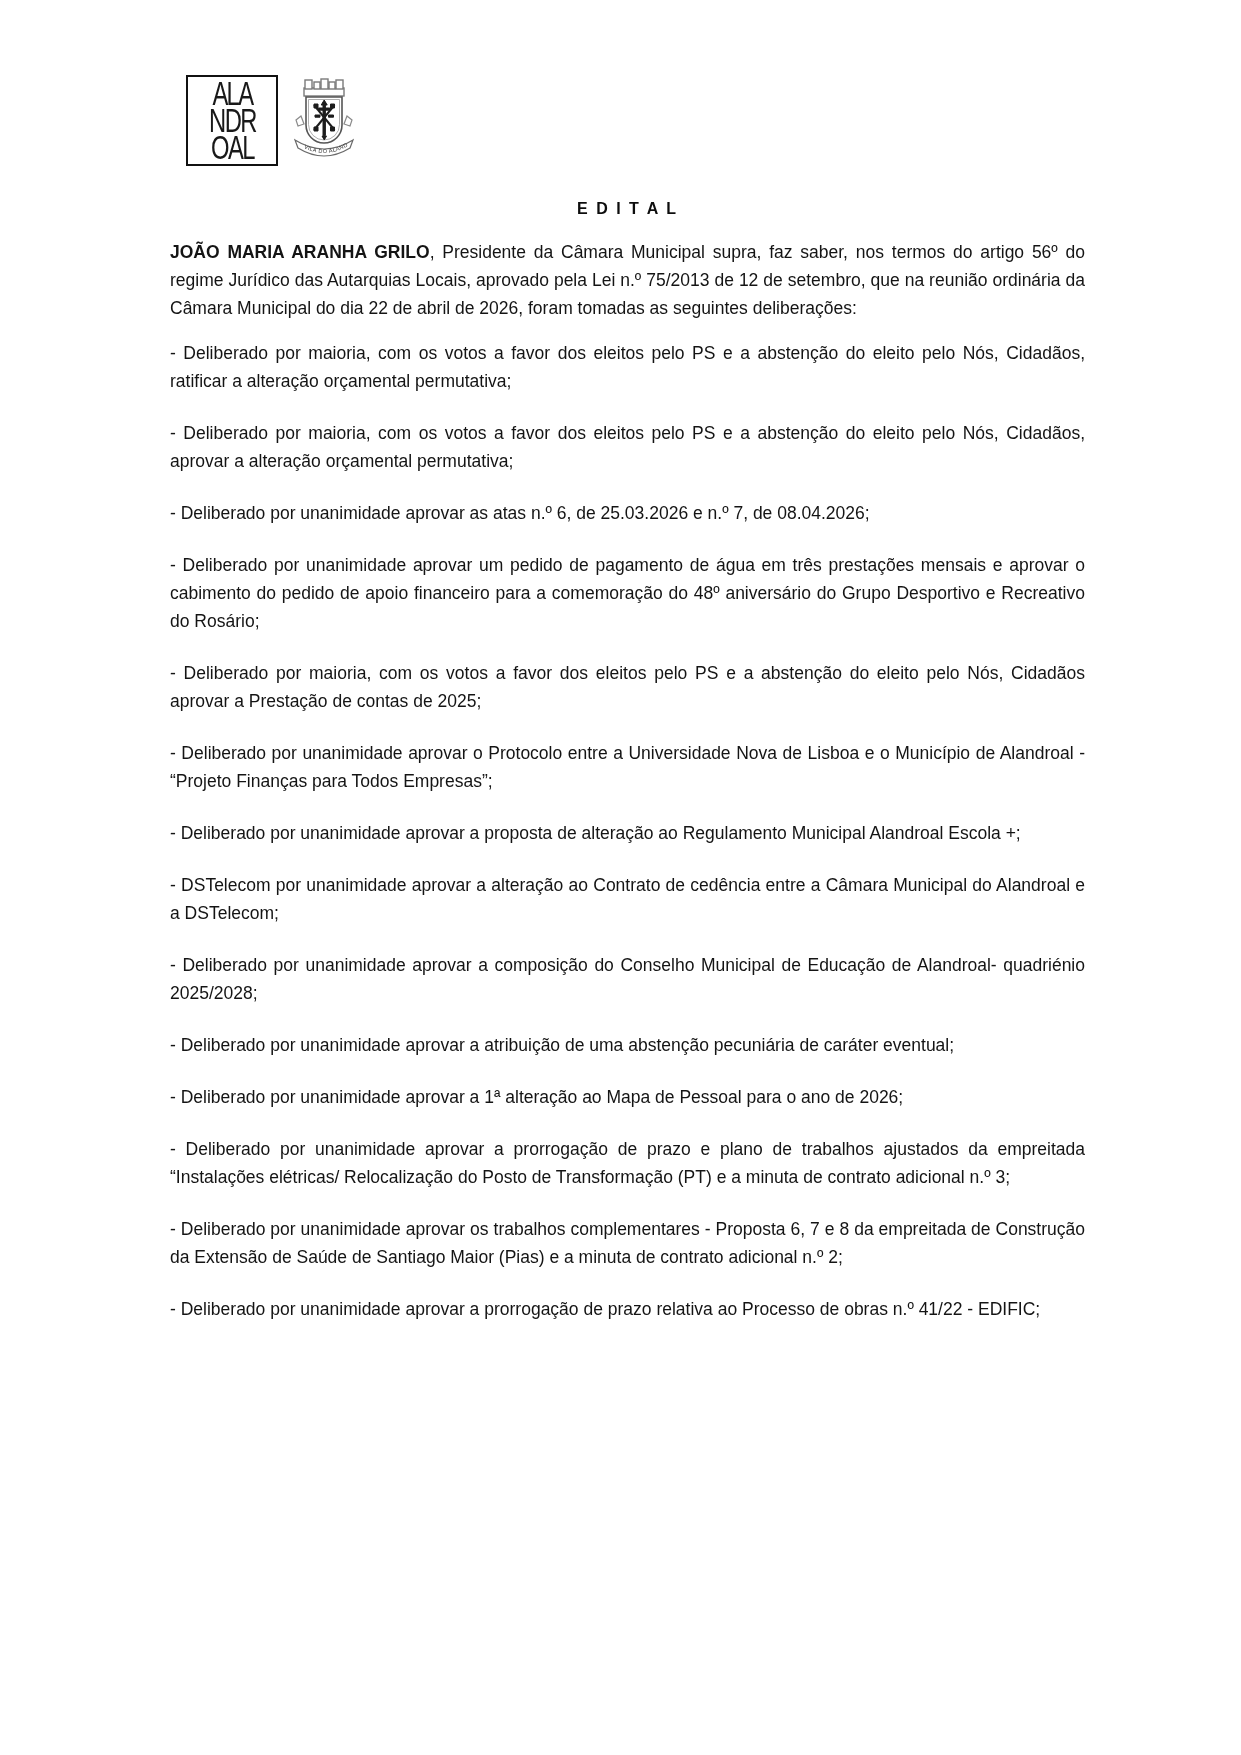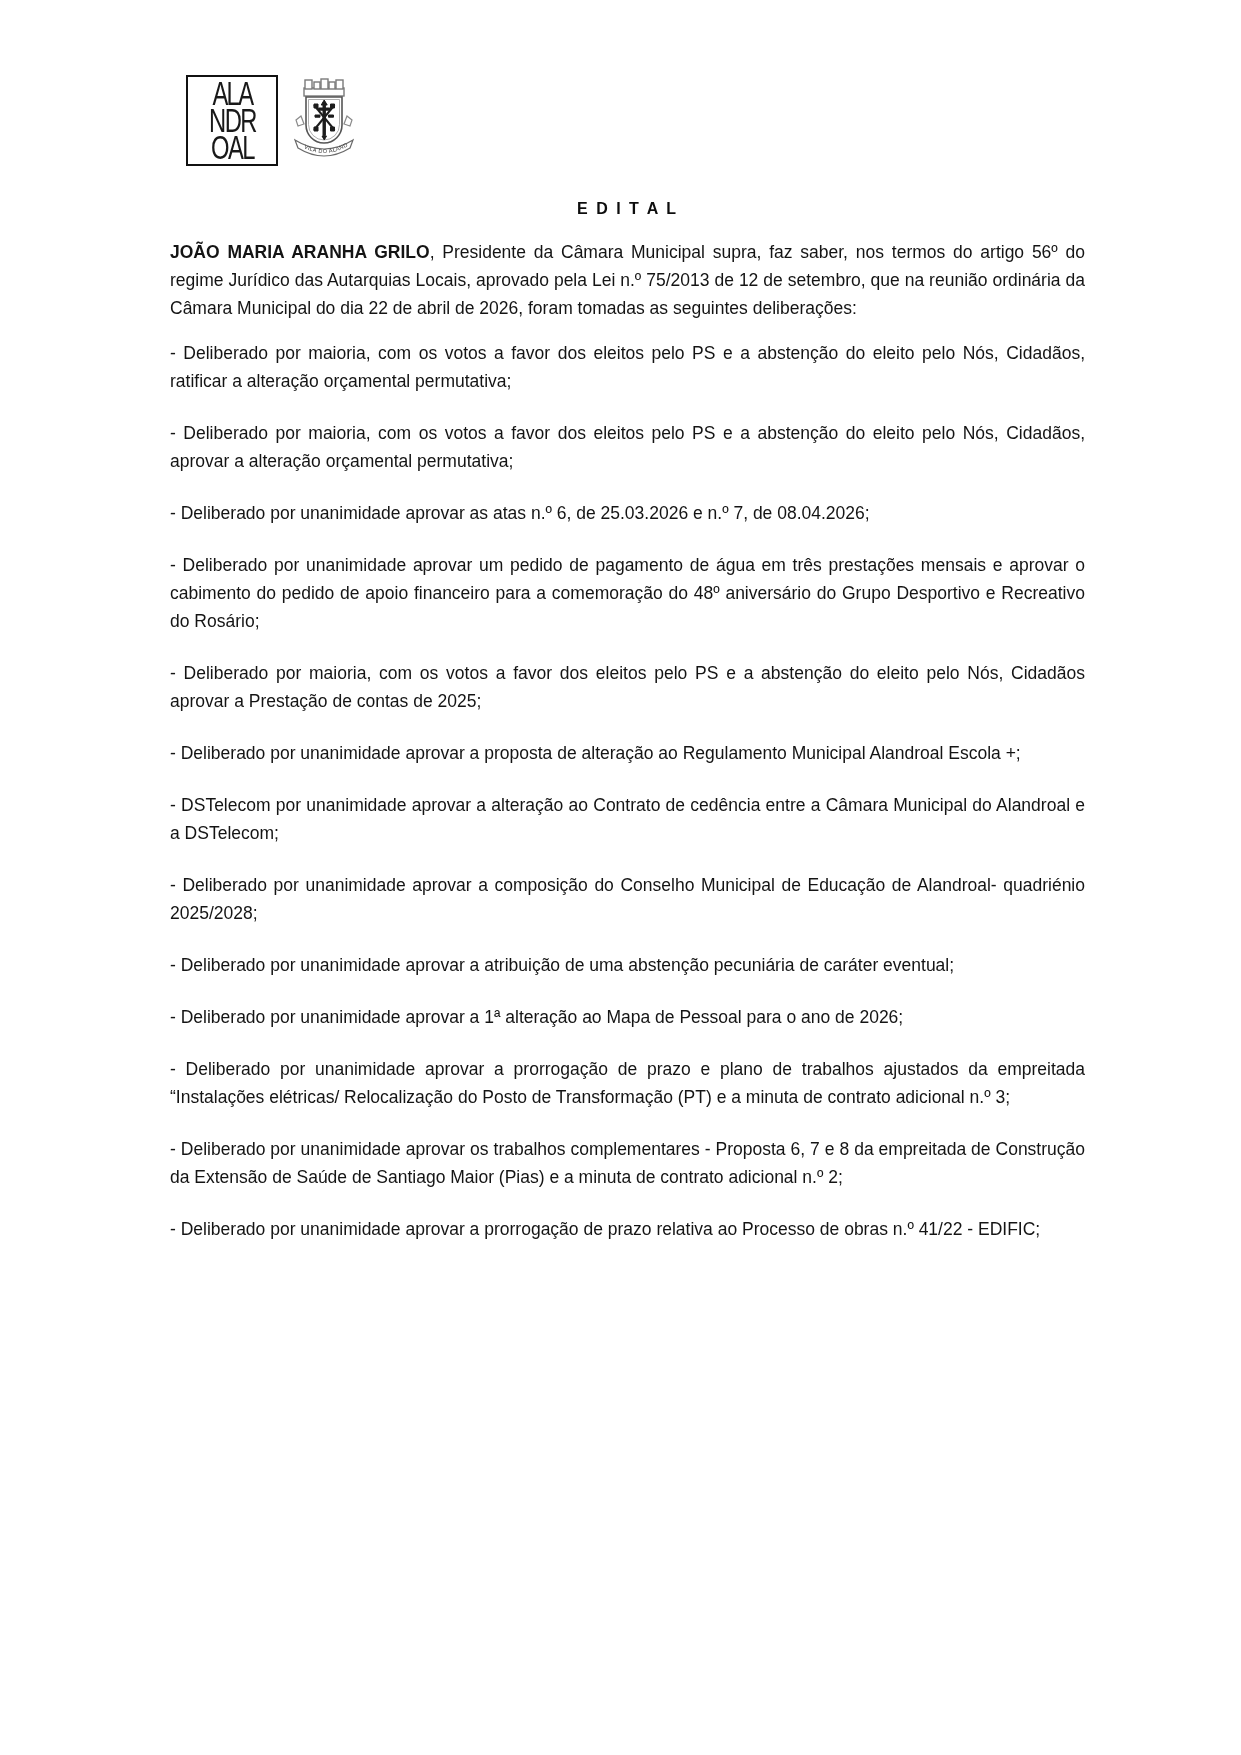--- a/index.html
+++ b/index.html
@@ -113,20 +113,21 @@
   <div class="content">
     <h1 class="doc-title">E D I T A L</h1>
 
     <p class="para intro"><span class="name">JOÃO MARIA ARANHA GRILO</span><span>, Presidente da Câmara Municipal supra, faz saber, nos termos do artigo 56º do regime Jurídico das Autarquias Locais, aprovado pela Lei n.º 75/2013 de 12 de setembro, que na reunião ordinária da Câmara Municipal do dia 22 de abril de 2026, foram tomadas as seguintes deliberações:</span></p>
 
     <p class="para">- Deliberado por maioria, com os votos a favor dos eleitos pelo PS e a abstenção do eleito pelo Nós, Cidadãos, ratificar a alteração orçamental permutativa;</p>
     <p class="para">- Deliberado por maioria, com os votos a favor dos eleitos pelo PS e a abstenção do eleito pelo Nós, Cidadãos, aprovar a alteração orçamental permutativa;</p>
     <p class="para">- Deliberado por unanimidade aprovar as atas n.º 6, de 25.03.2026 e n.º 7, de 08.04.2026;</p>
     <p class="para">- Deliberado por unanimidade aprovar um pedido de pagamento de água em três prestações mensais e aprovar o cabimento do pedido de apoio financeiro para a comemoração do 48º aniversário do Grupo Desportivo e Recreativo do Rosário;</p>
     <p class="para">- Deliberado por maioria, com os votos a favor dos eleitos pelo PS e a abstenção do eleito pelo Nós, Cidadãos aprovar a Prestação de contas de 2025;</p>
+    <p class="para">- Deliberado por unanimidade aprovar o Protocolo entre a Universidade Nova de Lisboa e o Município de Alandroal - “Projeto Finanças para Todos Empresas”;</p>
     <p class="para">- Deliberado por unanimidade aprovar a proposta de alteração ao Regulamento Municipal Alandroal Escola +;</p>
     <p class="para">- DSTelecom por unanimidade aprovar a alteração ao Contrato de cedência entre a Câmara Municipal do Alandroal e a DSTelecom;</p>
     <p class="para">- Deliberado por unanimidade aprovar a composição do Conselho Municipal de Educação de Alandroal- quadriénio 2025/2028;</p>
     <p class="para">- Deliberado por unanimidade aprovar a atribuição de uma abstenção pecuniária de caráter eventual;</p>
     <p class="para">- Deliberado por unanimidade aprovar a 1ª alteração ao Mapa de Pessoal para o ano de 2026;</p>
     <p class="para">- Deliberado por unanimidade aprovar a prorrogação de prazo e plano de trabalhos ajustados da empreitada “Instalações elétricas/ Relocalização do Posto de Transformação (PT) e a minuta de contrato adicional n.º 3;</p>
     <p class="para">- Deliberado por unanimidade aprovar os trabalhos complementares - Proposta 6, 7 e 8 da empreitada de Construção da Extensão de Saúde de Santiago Maior (Pias) e a minuta de contrato adicional n.º 2;</p>
     <p class="para">- Deliberado por unanimidade aprovar a prorrogação de prazo relativa ao Processo de obras n.º 41/22 - EDIFIC;</p>
   </div>
 

